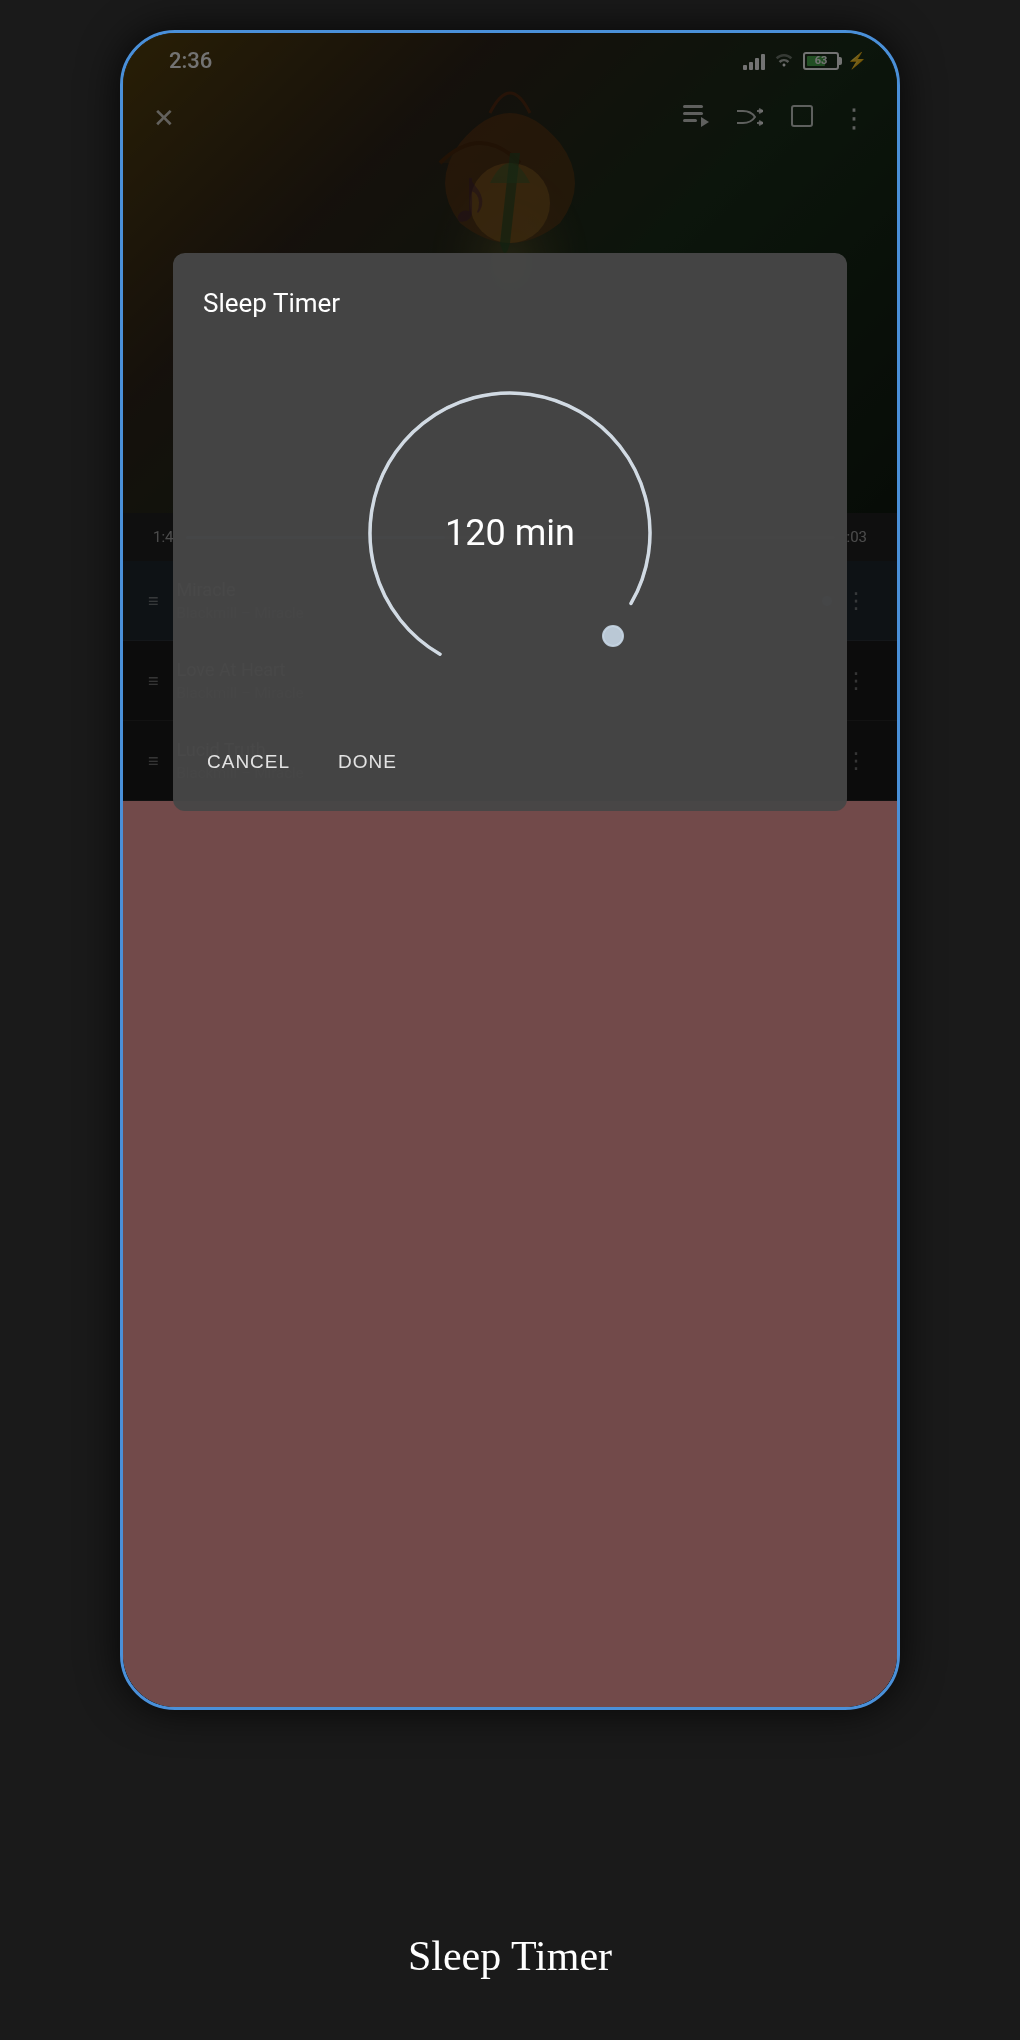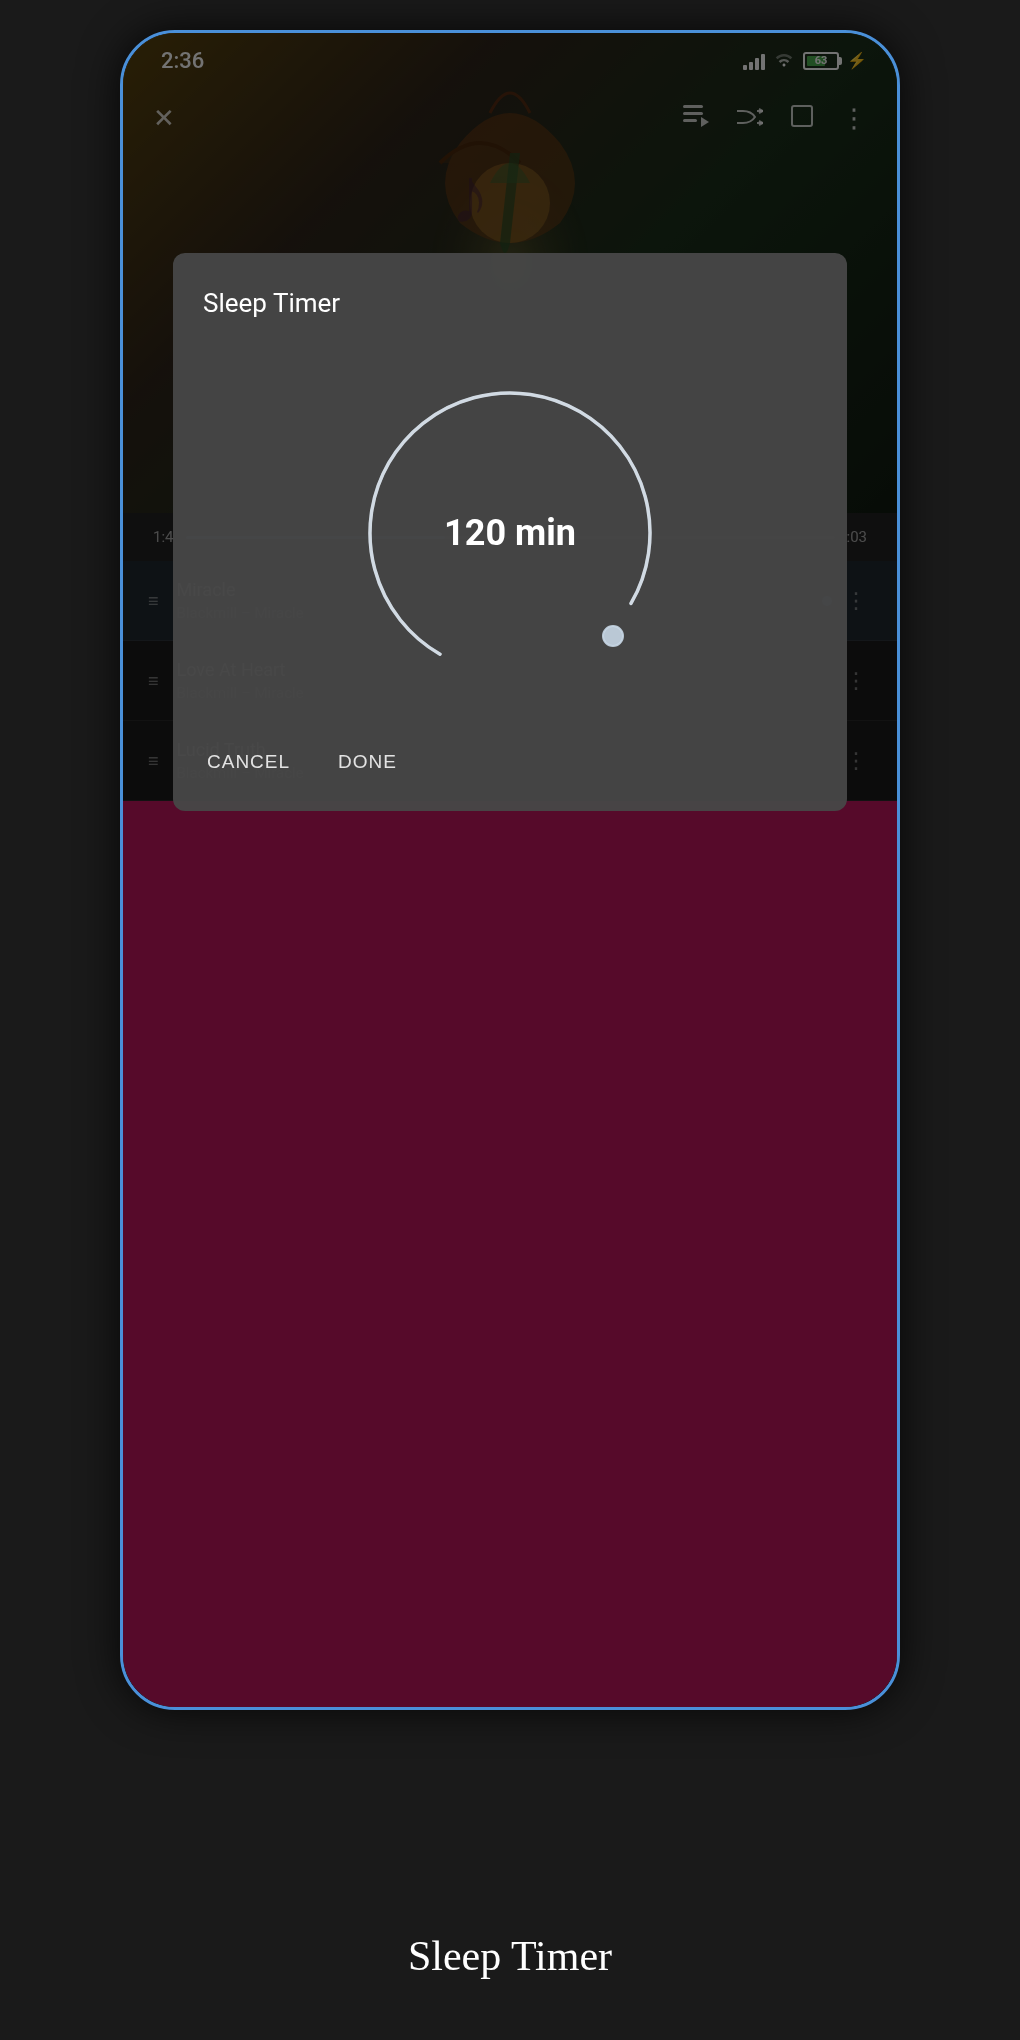--- a/index.html
+++ b/index.html
@@ -62,21 +62,21 @@
       border-radius: 53px;
       overflow: hidden;
       position: relative;
       background: #1c1c1c;
     }
 
     
     .status-bar {
       position: absolute;
       top: 0;
-      left: 8px;
+      left: 16px;
       right: 0;
       height: 55px;
       display: flex;
       align-items: center;
       justify-content: space-between;
       padding: 0 30px;
       z-index: 100;
       background: transparent;
     }
 
@@ -208,21 +208,21 @@
       align-items: center;
     }
 
     
     .track-info-area {
       position: absolute;
       top: 480px;
       left: 0;
       right: 0;
       bottom: 0;
-      background: #be185d;
+      background: #fca5a5;
     }
 
     
     .progress-section {
       background: #222;
       padding: 15px 30px;
       display: flex;
       align-items: center;
       gap: 12px;
     }
@@ -342,21 +342,21 @@
       height: 360px;
     }
 
     .timer-value-label {
       position: absolute;
       top: 50%;
       left: 50%;
       transform: translate(-50%, -50%);
       color: white;
       font-size: 36px;
-      font-weight: 700;
+      font-weight: 400;
       white-space: nowrap;
       text-align: right;
     }
 
     .dialog-buttons {
       display: flex;
       gap: 40px;
       margin-top: 10px;
     }
 

